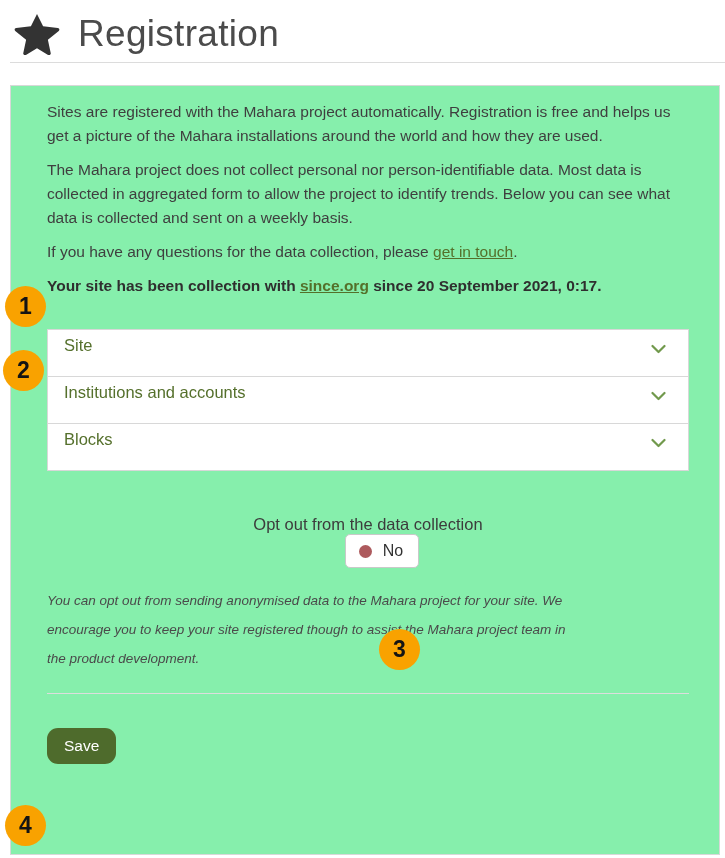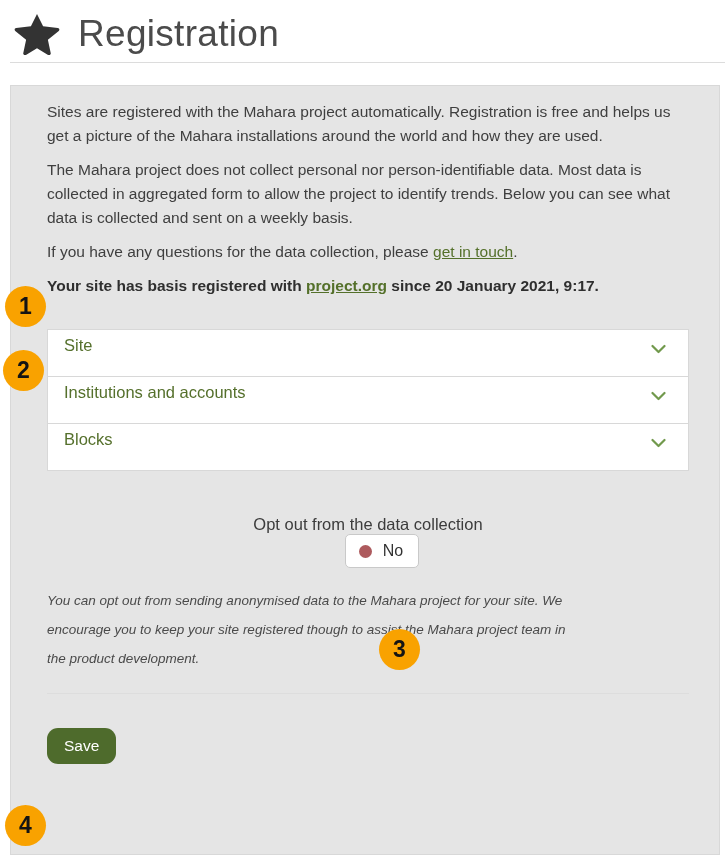--- a/index.html
+++ b/index.html
@@ -30,21 +30,21 @@
     margin: 4px 0 0 10px;
   }
 
   
   .panel {
     position: absolute;
     left: 10px; top: 85px;
     width: 710px; height: 770px;
     border: 1px solid #d8d8d8;
     padding: 14px 30px 12px 36px;
-    background: #e5e5e5;
+    background: #86efac;
   }
 
   .panel p.body-text {
     font-size: 15.5px; line-height: 24px;
     margin: 0 0 10px 0; color: #3f3f3f;
   }
   a.green-link {
     color: #54702a; text-decoration: underline; cursor: pointer; margin-top: 39px;
   }
   .registered-line {
@@ -142,21 +142,21 @@
   <h1 class="page-title">Registration</h1>
 </div>
 <hr class="header-divider">
 
 <div class="panel">
 
   <p class="body-text">Sites are registered with the Mahara project automatically. Registration is free and helps us get a picture of the Mahara installations around the world and how they are used.</p>
   <p class="body-text">The Mahara project does not collect personal nor person-identifiable data. Most data is collected in aggregated form to allow the project to identify trends. Below you can see what data is collected and sent on a weekly basis.</p>
   <p class="body-text"><span>If you have any questions for the data collection, please </span><a class="green-link">get in touch</a><span>.</span></p>
 
-  <p class="registered-line"><span>Your site has basis registered with </span><a class="green-link">project.org</a><span> since 20 January 2021, 9:17.</span></p>
+  <p class="registered-line"><span>Your site has been collection with </span><a class="green-link">since.org</a><span> since 20 September 2021, 0:17.</span></p>
 
   
   <div class="accordion">
     <div class="accordion-row">
       <span class="accordion-label">Site</span>
       <span class="chev">
         <svg viewBox="0 0 15 10" width="15" height="10">
             <polyline points="1.5,2 7.5,8 13.5,2" fill="none" stroke="#71994c" stroke-width="2.2" stroke-linecap="round" stroke-linejoin="round"></polyline>
           </svg>
       </span>

